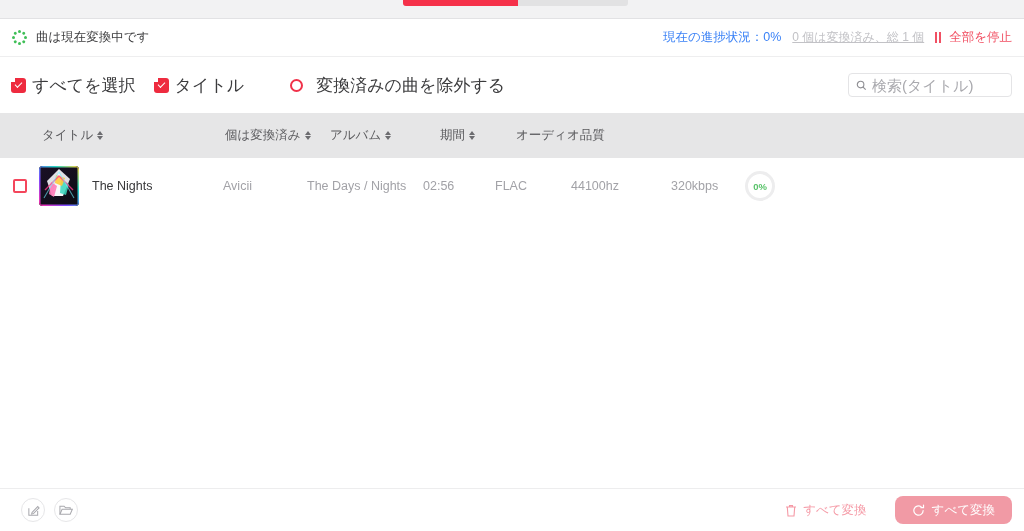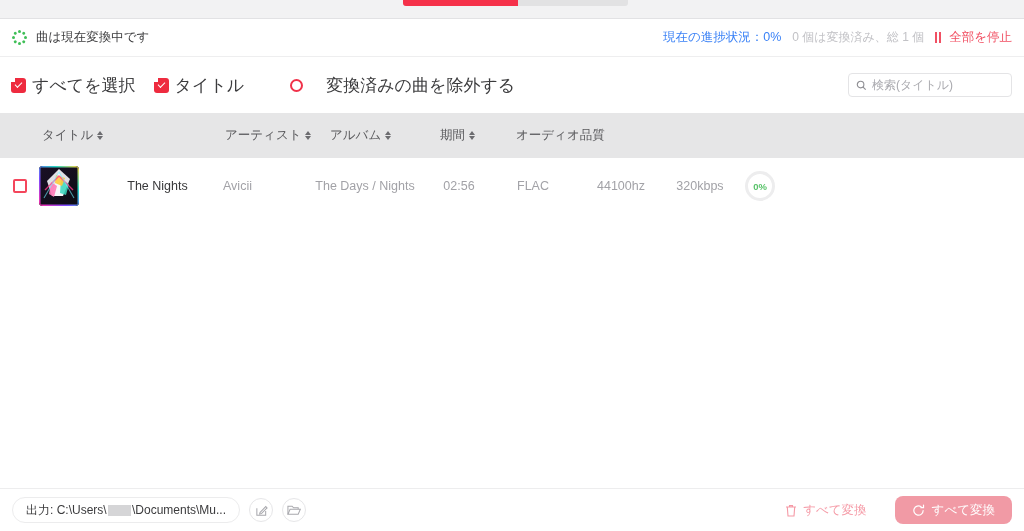--- a/index.html
+++ b/index.html
@@ -35,21 +35,21 @@
   .status-left { display:flex; align-items:center; gap:9px; }
   .spinner { width:15px; height:15px; position:relative; flex:none; }
   .spinner i {
     position:absolute; width:3px; height:3px; border-radius:50%;
     background:#3fbf57; left:6px; top:0;
     transform-origin: 1.5px 7.5px;
   }
   .status-text { font-size:12.5px; color:#3b3b3d; }
   .status-right { margin-left:auto; display:flex; align-items:center; gap:11px; }
   .prog-label { font-size:12.5px; color:#3b82f6; }
-  .prog-sub { font-size:12px; color:#c2c2c6; }
+  .prog-sub { font-size:12px; color:#c2c2c6;text-decoration:underline; }
   .stop-btn {
     display:flex; align-items:center; gap:6px;
     font-size:12.5px; color:#f15063; cursor:pointer;
   }
   .pause-ico { display:inline-block; width:8px; height:11px; position:relative; }
   .pause-ico b {
     position:absolute; top:0; width:2px; height:11px; background:#f15063; display:block;
   }
   .pause-ico b:nth-child(1){ left:0; }
   .pause-ico b:nth-child(2){ left:4px; }
@@ -85,21 +85,21 @@
 
   .search-box {
     margin-left:auto; width:164px; height:24px;
     border:1px solid #e4e4e6; border-radius:4px;
     display:flex; align-items:center; gap:5px; padding:0 7px;
     background:#fff;
   }
   .search-box svg { flex:none; }
   .search-input {
     border:none; outline:none; background:transparent;
-    font-size:12px; color:#8d8d92; width:100%;
+    font-size:15px; color:#8d8d92; width:100%;
     font-family:"Liberation Sans","DejaVu Sans",sans-serif;
   }
   .search-input::placeholder { color:#a9a9ae; }
 
   
   .thead {
     position:absolute; left:0; top:113px; width:1024px; height:45px;
     background:#e6e6e7;
     display:flex; align-items:center;text-align:center;
   }
@@ -117,21 +117,21 @@
     display:flex; align-items:center; background:#fff;
   }
   .row-cb {
     width:14px; height:14px; border:2px solid #f4465c; border-radius:2px;
     background:#fff; flex:none; cursor:pointer;
   }
   .art {
     width:40px; height:40px; border-radius:4px; flex:none; overflow:hidden;
     background:#13111a;
   }
-  .cell { font-size:12.5px; color:#a2a2a7;text-align:center; }
+  .cell { font-size:12.5px; color:#a2a2a7; }
   .cell.title { color:#38383a; }
 
   .prog-ring {
     width:30px; height:30px; border-radius:50%;
     border:3px solid #ededee; background:#fff;
     display:flex; align-items:center; justify-content:center;
     font-size:9.5px; color:#59c36a; font-weight:bold;
   }
 
   
@@ -208,42 +208,42 @@
       <span class="tool-label">すべてを選択</span>
     </div>
     <div class="gap-a"></div>
     <div class="tool-item">
       <span class="cb-checked corner"></span>
       <span class="tool-label">タイトル</span>
     </div>
     <div class="gap-b"></div>
     <div class="tool-item">
       <span class="radio-empty"></span>
-      <span class="tool-label" style="margin-left:16px">変換済みの曲を除外する</span>
+      <span class="tool-label" style="margin-left:6px">変換済みの曲を除外する</span>
     </div>
 
     <div class="search-box">
       <svg width="11" height="11" viewBox="0 0 12 12">
         <circle cx="5" cy="5" r="3.6" fill="none" stroke="#8d8d92" stroke-width="1.2"></circle>
         <line x1="7.7" y1="7.7" x2="10.6" y2="10.6" stroke="#8d8d92" stroke-width="1.2"></line>
       </svg>
       <input class="search-input" type="text" placeholder="検索(タイトル)" style="">
     </div>
   </div>
 
   <div class="thead">
     <div class="th" style="margin-left:42px; width:183px">
       <span>タイトル</span>
       <span class="sort-ico">
           <span class="up"></span>
           <span class="dn"></span>
         </span>
     </div>
     <div class="th" style="width:105px">
-      <span>アーティスト</span>
+      <span>個は変換済み</span>
       <span class="sort-ico">
           <span class="up"></span>
           <span class="dn"></span>
         </span>
     </div>
     <div class="th" style="width:110px">
       <span>アルバム</span>
       <span class="sort-ico">
           <span class="up"></span>
           <span class="dn"></span>
@@ -292,25 +292,20 @@
     <span class="cell" style="width:84px; text-align:left">Avicii</span>
     <span class="cell" style="width:116px">The Days / Nights</span>
     <span class="cell" style="width:72px">02:56</span>
     <span class="cell" style="width:76px">FLAC</span>
     <span class="cell" style="width:100px">44100hz</span>
     <span class="cell" style="width:58px">320kbps</span>
     <span class="prog-ring" style="margin-left:16px">0%</span>
   </div>
 
   <div class="footer">
-    <div class="outpath">
-      <span>出力: C:\Users\</span>
-      <span class="redact"></span>
-      <span>\Documents\Mu...</span>
-    </div>
     <span class="circ-btn">
       <svg width="13" height="13" viewBox="0 0 14 14">
         <path d="M2 4.5 V12 H11.5 V7.5" fill="none" stroke="#a8a8ad" stroke-width="1.1"></path>
         <path d="M5.5 9 L11.6 2.8 L13 4.2 L6.9 10.4 L5 10.9 Z" fill="none" stroke="#a8a8ad" stroke-width="1.1"></path>
       </svg>
     </span>
     <span class="circ-btn">
       <svg width="14" height="12" viewBox="0 0 15 12">
         <path d="M1 10.5 V2 H5.5 L7 3.6 H12 V5" fill="none" stroke="#a8a8ad" stroke-width="1.1"></path>
         <path d="M1 10.5 L3.3 5.2 H14.3 L12 10.5 Z" fill="none" stroke="#a8a8ad" stroke-width="1.1"></path>

